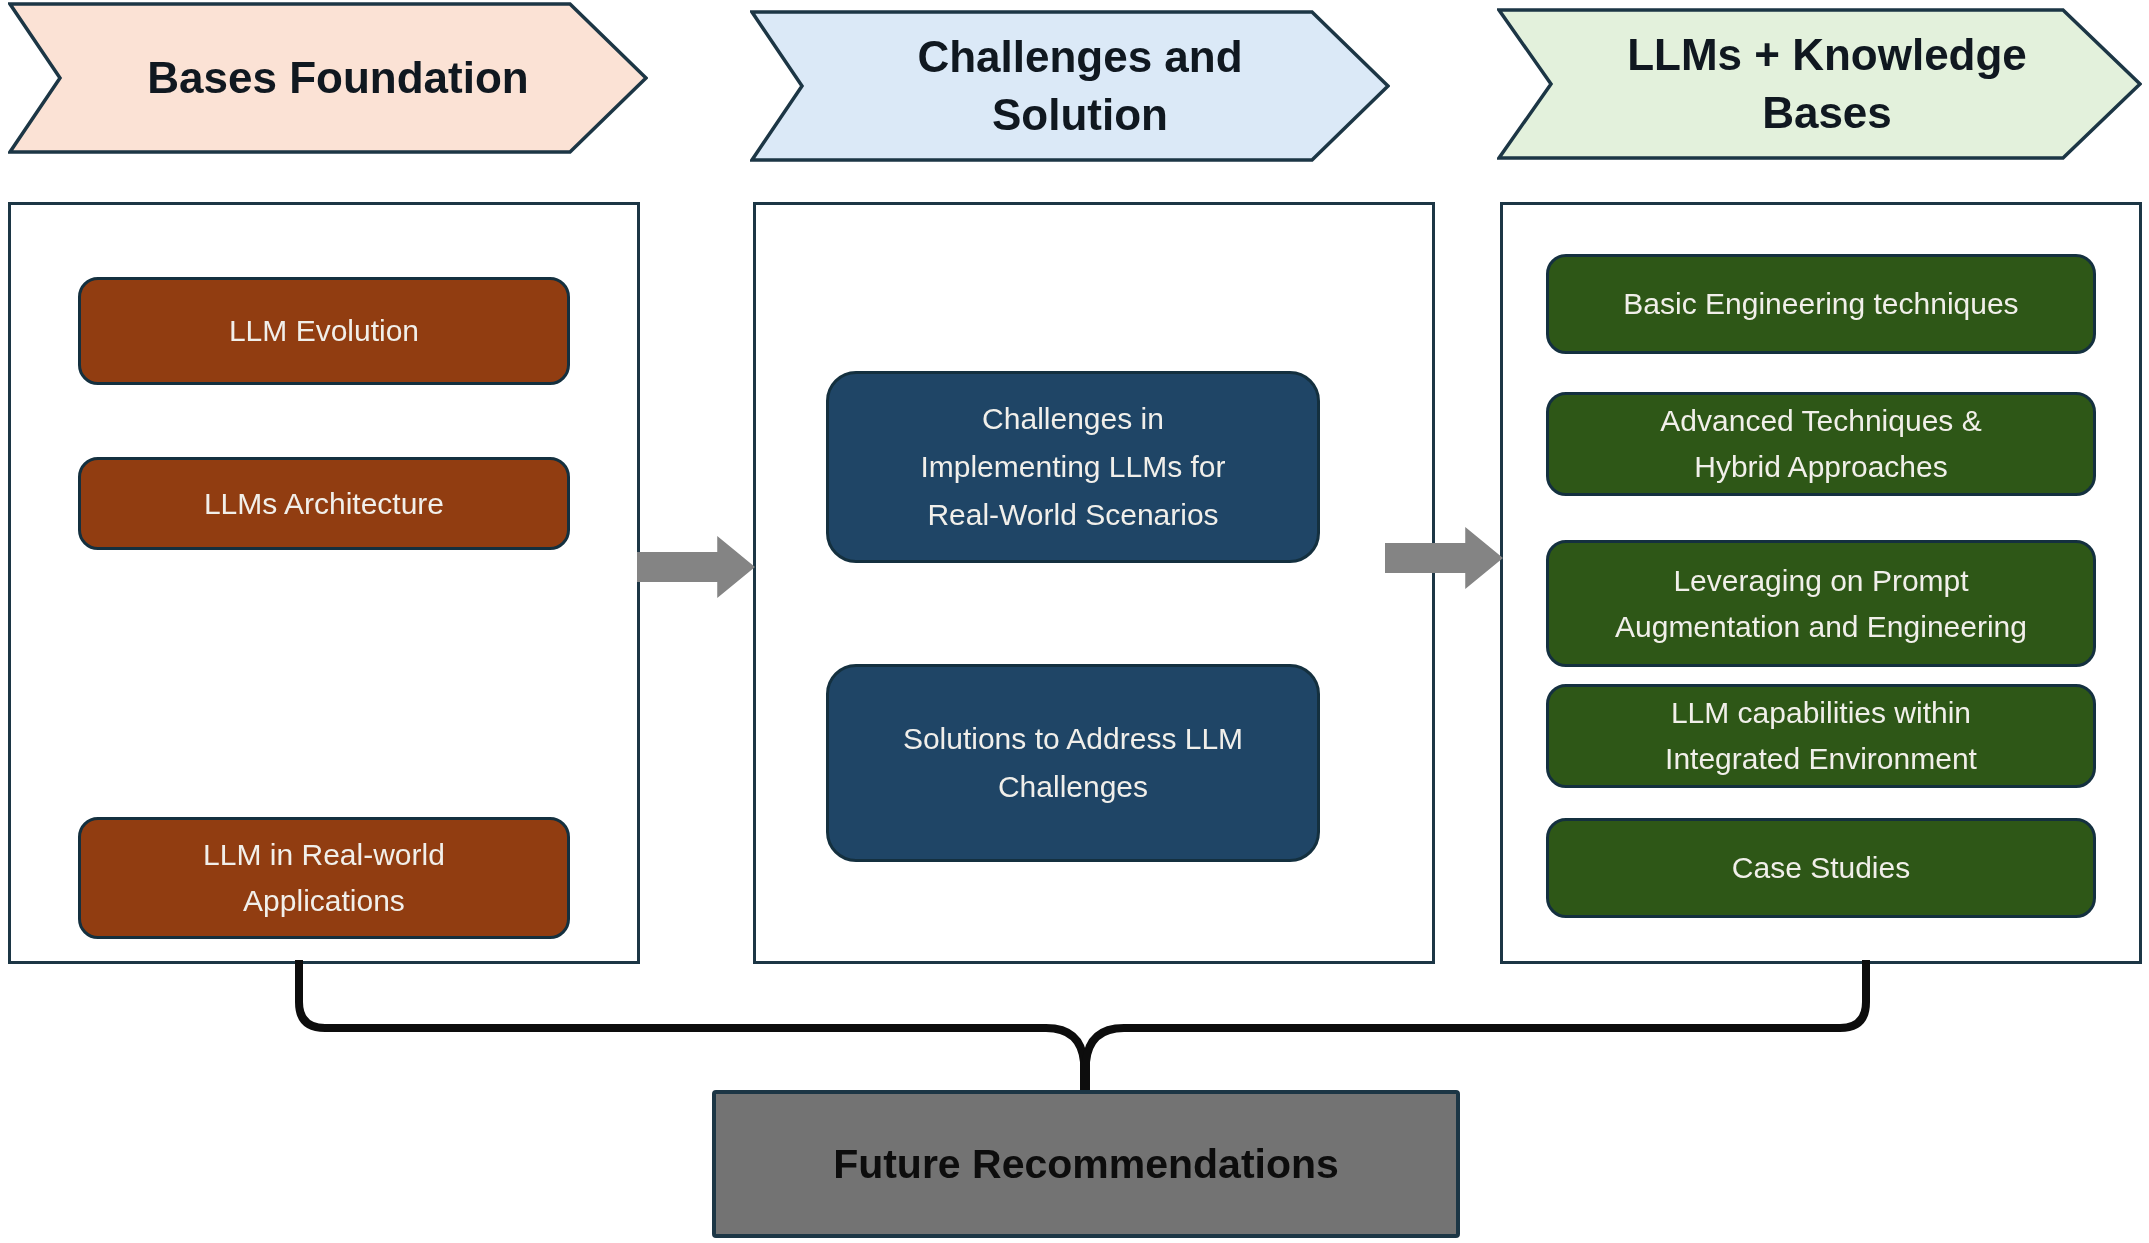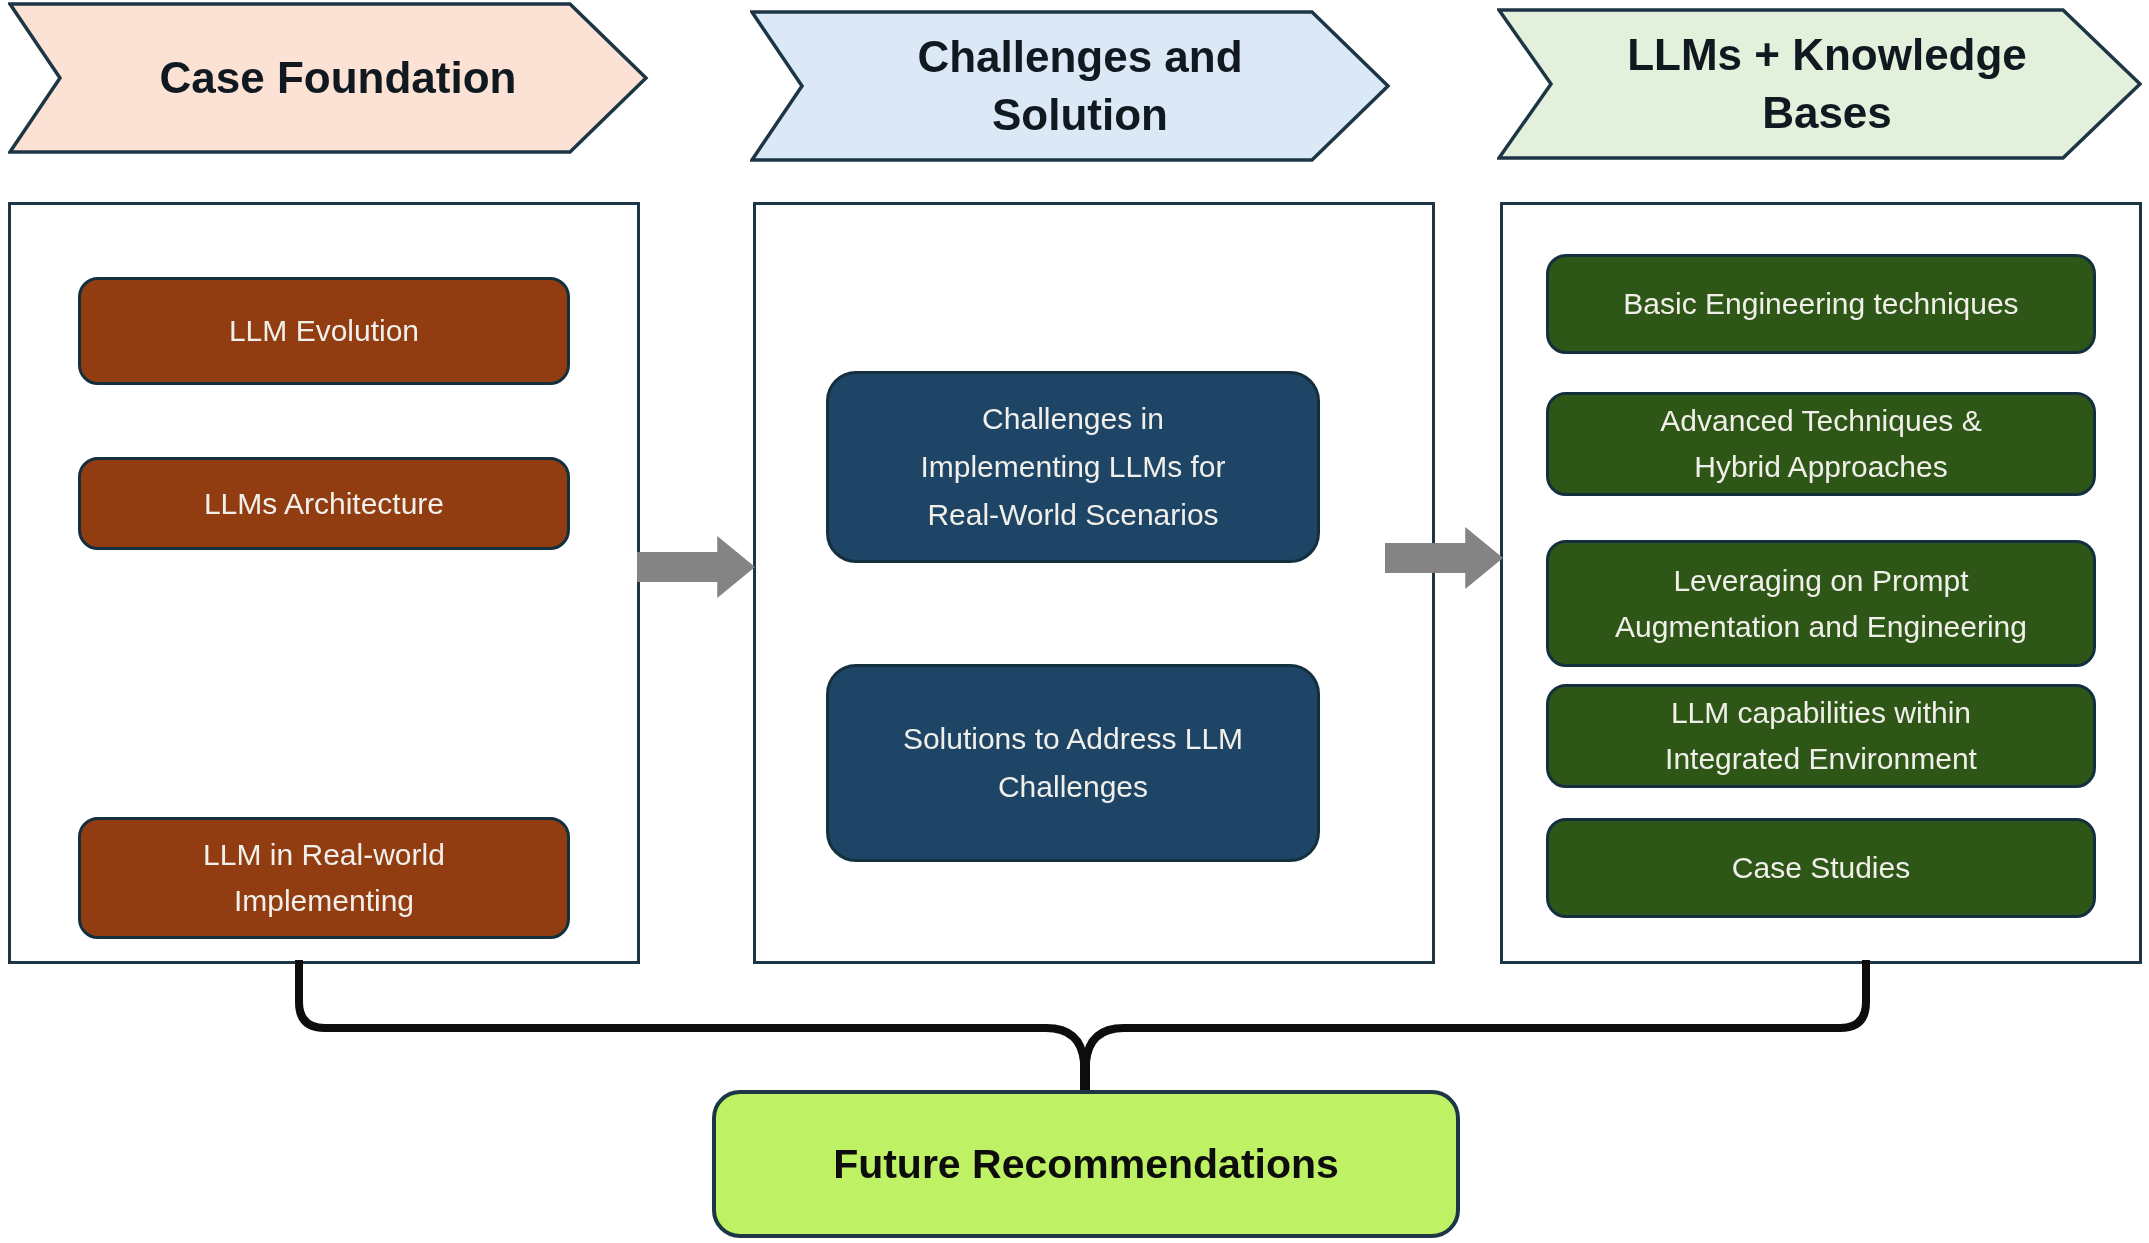--- a/index.html
+++ b/index.html
@@ -55,35 +55,35 @@
   .flow-arrow{
     position:absolute;width:118px;height:62px;background:#848484;
     clip-path:polygon(0 26%,68% 26%,68% 0,100% 50%,68% 100%,68% 74%,0 74%);
   }
   #arrow1{left:637px;top:536px;}
   #arrow2{left:1385px;top:527px;}
   
   #brace{position:absolute;left:0;top:0;pointer-events:none;}
   .future{
     position:absolute;left:712px;top:1090px;width:748px;height:148px;
-    background:#bef264;border:4.5px solid #1C3645;border-radius:28px;
+    background:#737373;border:4.5px solid #1C3645;border-radius:4px;
     box-sizing:border-box;display:flex;align-items:center;justify-content:center;
     font-size:41px;font-weight:700;color:#0D0D0D;text-align:center;
   }
 </style>
 </head>
 <body>
 
 <div class="canvas">
 
   <div class="banner" id="banner1">
     <svg width="640" height="152" viewBox="0 0 640 152">
       <polygon points="2,2 562,2 638,76 562,150 2,150 52,76" fill="#FBE2D5" stroke="#1C3645" stroke-width="3.5" stroke-linejoin="miter"></polygon>
     </svg>
-    <div class="label">Case Foundation</div>
+    <div class="label">Bases Foundation</div>
   </div>
 
   <div class="banner" id="banner2">
     <svg width="640" height="152" viewBox="0 0 640 152">
       <polygon points="2,2 562,2 638,76 562,150 2,150 52,76" fill="#DBE9F7" stroke="#1C3645" stroke-width="3.5" stroke-linejoin="miter"></polygon>
     </svg>
     <div class="label">Challenges and
 Solution</div>
   </div>
 
@@ -92,21 +92,21 @@
       <polygon points="2,2 566,2 643,76 566,150 2,150 54,76" fill="#E3F1DC" stroke="#1C3645" stroke-width="3.5" stroke-linejoin="miter"></polygon>
     </svg>
     <div class="label">LLMs + Knowledge
 Bases</div>
   </div>
 
   <div class="col" id="col1">
     <div class="node brown" id="c1b1">LLM Evolution</div>
     <div class="node brown" id="c1b2">LLMs Architecture</div>
     <div class="node brown" id="c1b4">LLM  in Real-world
-Implementing</div>
+Applications</div>
   </div>
 
   <div class="col" id="col2">
     <div class="node navy" id="c2b1">Challenges in
 Implementing LLMs for
 Real-World Scenarios</div>
     <div class="node navy" id="c2b2">Solutions to Address LLM
 Challenges</div>
   </div>
 

